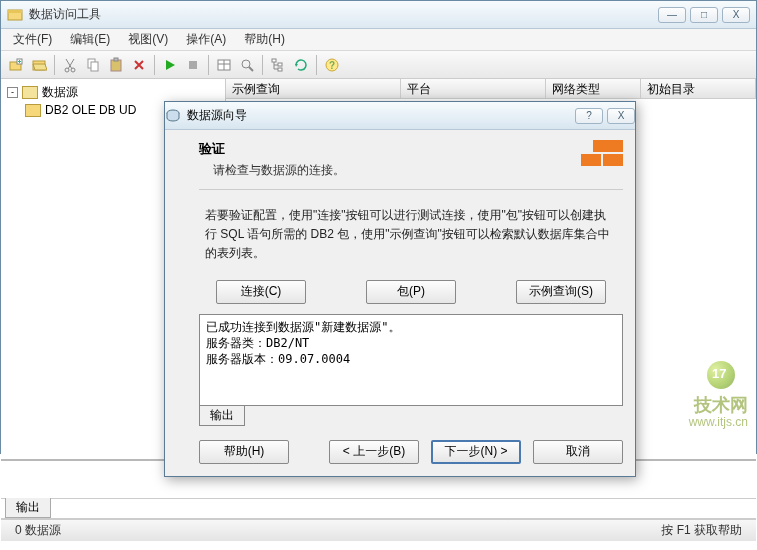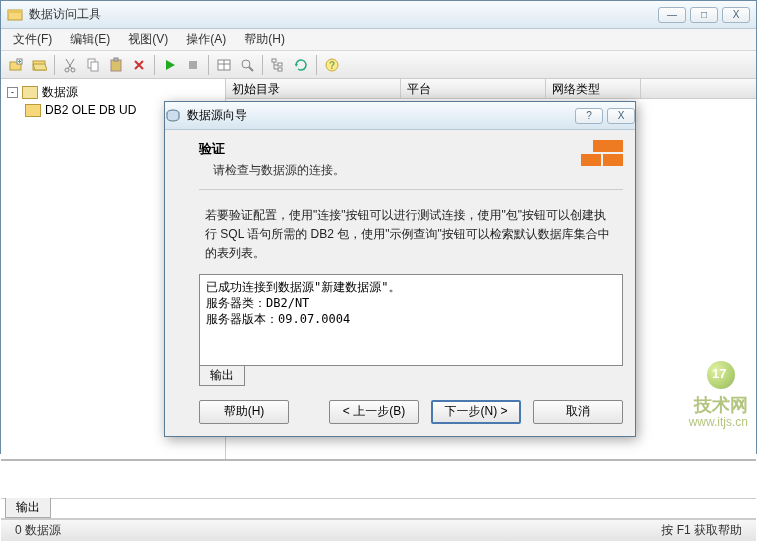--- a/index.html
+++ b/index.html
@@ -200,23 +200,24 @@
         <span class="tree-icon open"></span>
         <span class="tree-label">数据源</span>
       </div>
       <div class="tree-row tree-child">
         <span class="tree-icon"></span>
         <span class="tree-label">DB2 OLE DB UD</span>
       </div>
     </div>
     <div class="grid-panel">
       <div class="grid-header">
-        <div class="grid-col" style="width:175px">初始目录</div>
+        <div class="grid-col" style="width:175px">示例查询</div>
         <div class="grid-col" style="width:145px">平台</div>
         <div class="grid-col" style="width:95px">网络类型</div>
+        <div class="grid-col" style="flex:1">初始目录</div>
       </div>
     </div>
   </div>
 
   <div class="bottom-panel">
     <div style="height:38px;background:#fff;border-bottom:1px solid #ccc"></div>
     <div class="bottom-tabs">
       <div class="bottom-tab">输出</div>
     </div>
   </div>
@@ -246,20 +247,25 @@
         </div>
         <div class="brand-box">
           <div class="sq a"></div>
             <div class="sq b"></div>
             <div class="sq c"></div>
         </div>
       </div>
 
       <div class="dlg-desc">若要验证配置，使用"连接"按钮可以进行测试连接，使用"包"按钮可以创建执行 SQL 语句所需的 DB2 包，使用"示例查询"按钮可以检索默认数据库集合中的表列表。</div>
 
+      <div class="btn-row">
+        <button class="btn">连接(C)</button>
+        <button class="btn">包(P)</button>
+        <button class="btn">示例查询(S)</button>
+      </div>
 
       <div class="out-box">已成功连接到数据源"新建数据源"。
 服务器类：DB2/NT
 服务器版本：09.07.0004</div>
       <div class="out-tabs">
         <div class="out-tab">输出</div>
       </div>
 
       <div class="dlg-footer">
         <button class="btn left">帮助(H)</button>

